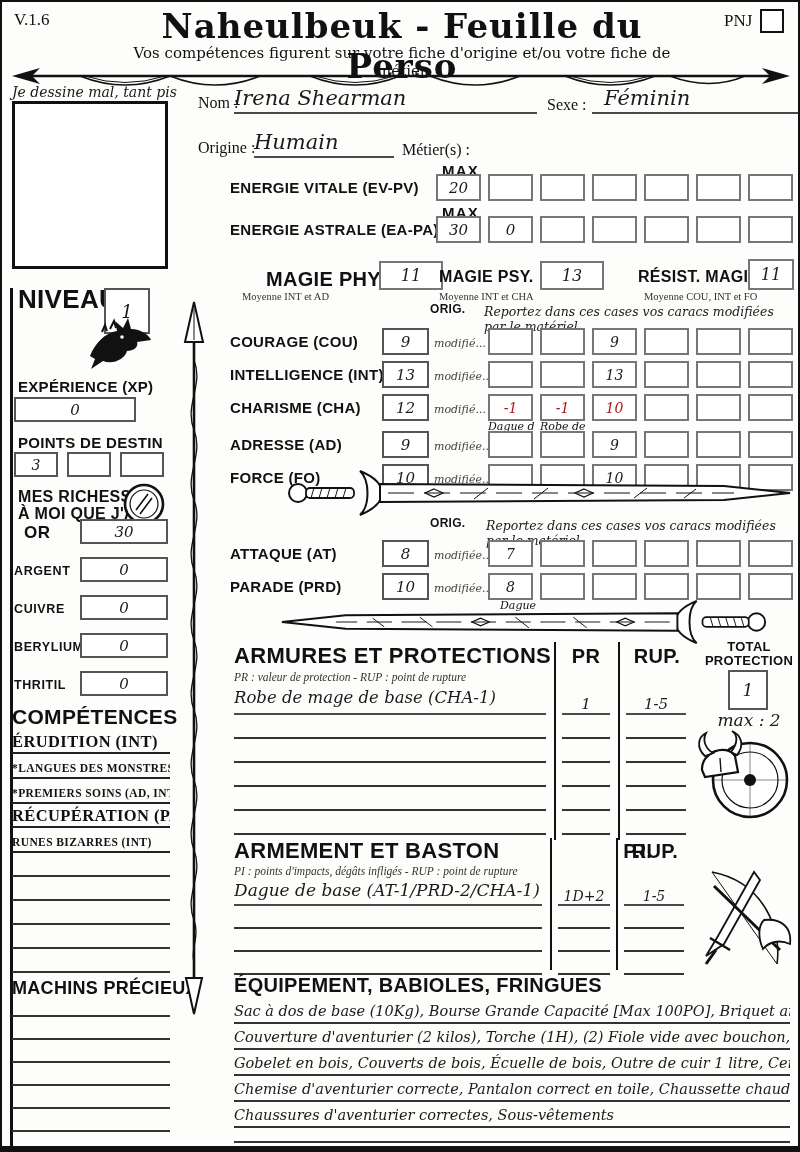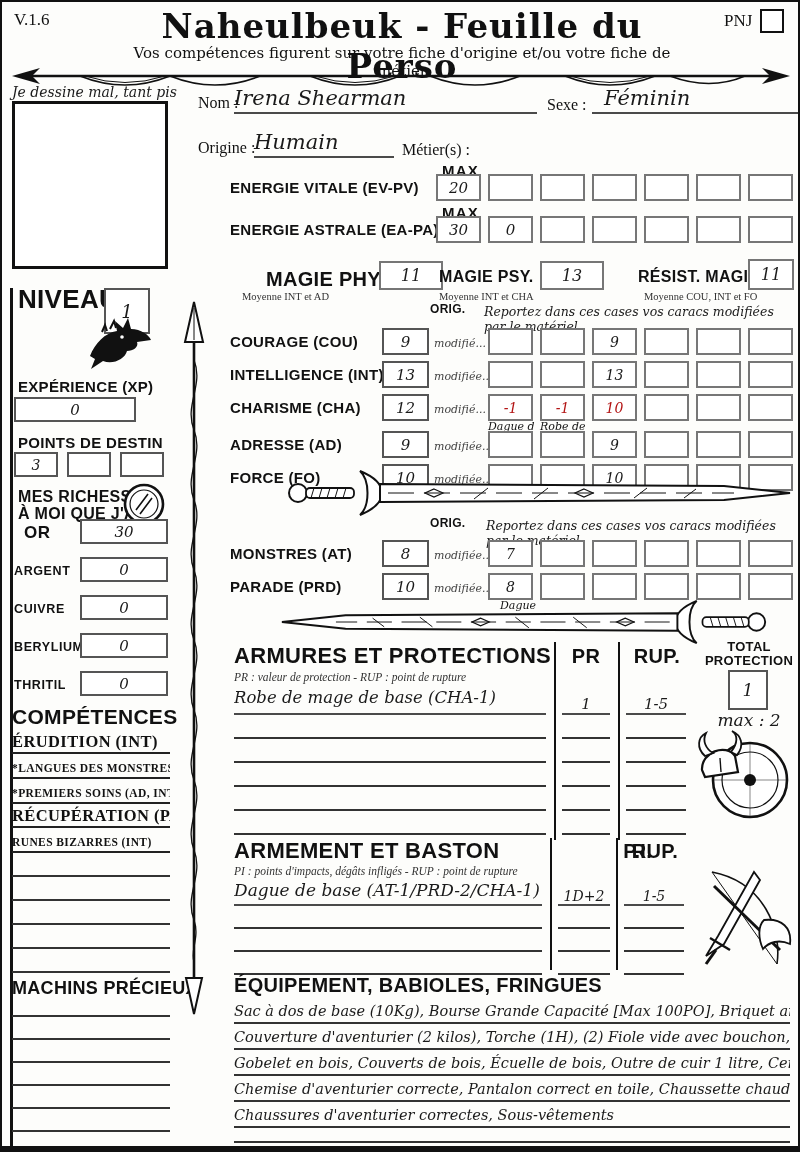--- a/index.html
+++ b/index.html
@@ -266,21 +266,21 @@
       <path d="M150,19 l9,4 -9,4 -9,-4 Z M300,19 l9,4 -9,4 -9,-4 Z" fill="none" stroke="#111" stroke-width="1.2"></path>
       <path d="M190,29 l14,-11 M250,29 l14,-11 M350,28 l13,-10 M400,28 l12,-9" stroke="#111" stroke-width="1"></path>
     </svg>
   </div>
 
   <div class="abs hd" style="left:428px;top:514px;font-size:12px;">ORIG.</div>
   <div class="abs hw" style="left:484px;top:516px;font-size:12.5px;">Reportez dans ces cases vos caracs modifiées par le matériel</div>
 
   <div class="abs" style="left:228px;top:530px;width:566px;height:90px;">
       <div class="srow" style="top: 0px; height: 40px;">
-        <span class="hd stat-lbl" style="left: 0px; top: 13px;">MONSTRES (AT)</span>
+        <span class="hd stat-lbl" style="left: 0px; top: 13px;">ATTAQUE (AT)</span>
         <div class="vbox hw" style="left: 152px; top: 8px; width: 43px; height: 23px; font-size: 15px; border-color: rgb(85, 85, 85);">8</div>
         <span class="mod" style="left: 204px; top: 17px;">modifiée...</span>
         <div class="vbox hw" style="left: 258px; top: 8px; width: 41px; height: 23px; font-size: 14px;">7</div>
         <div class="vbox hw" style="left: 310px; top: 8px; width: 41px; height: 23px; font-size: 14px;"></div>
         <div class="vbox hw" style="left: 362px; top: 8px; width: 41px; height: 23px; font-size: 14px;"></div>
         <div class="vbox hw" style="left: 414px; top: 8px; width: 41px; height: 23px; font-size: 14px;"></div>
         <div class="vbox hw" style="left: 466px; top: 8px; width: 41px; height: 23px; font-size: 14px;"></div>
         <div class="vbox hw" style="left: 518px; top: 8px; width: 41px; height: 23px; font-size: 14px;"></div>
       </div>
       <div class="srow" style="top: 33px; height: 40px;">

